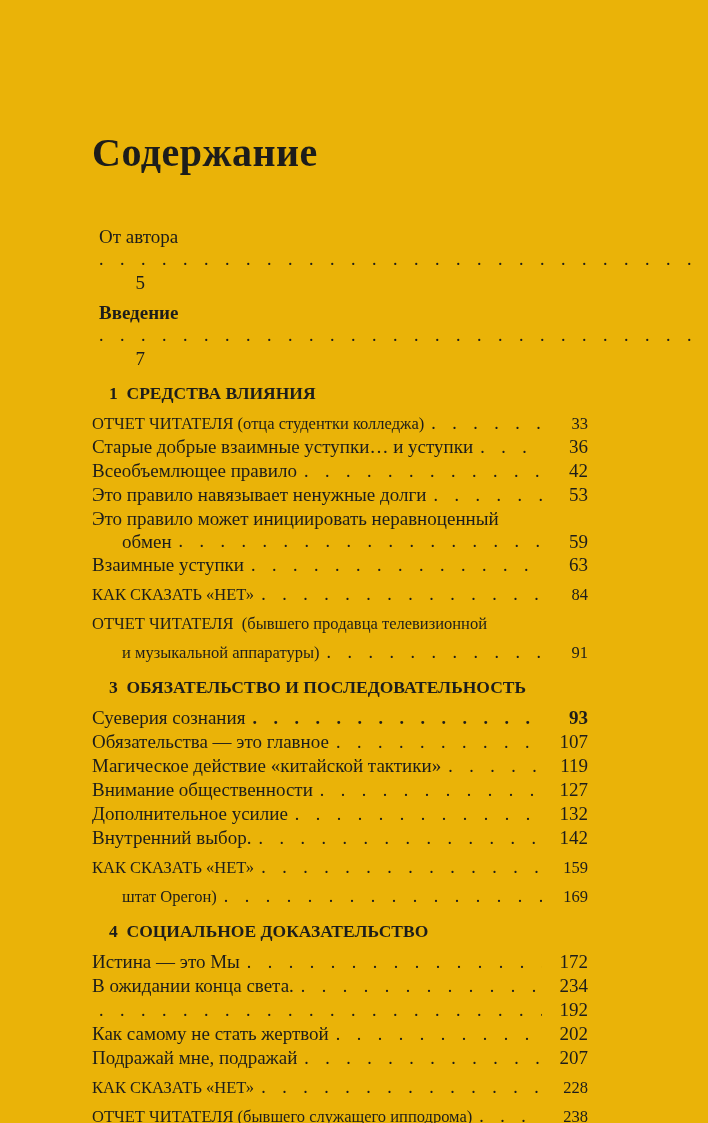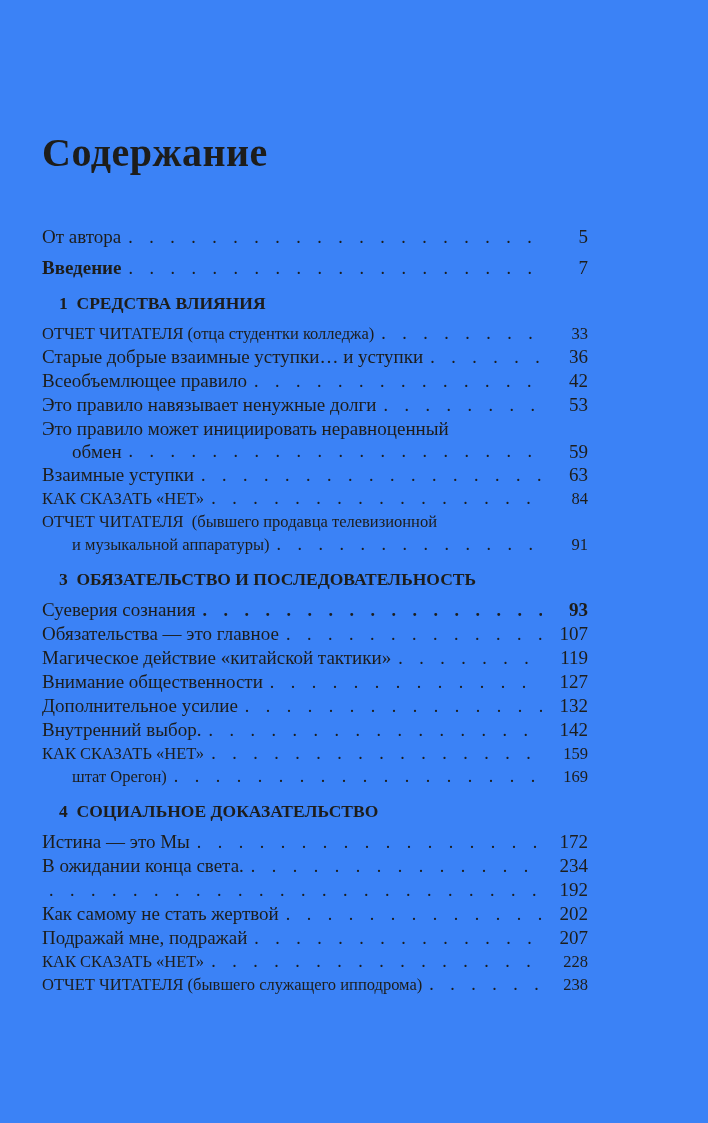--- a/index.html
+++ b/index.html
@@ -11,41 +11,41 @@
     width: 708px;
     height: 1123px;
     overflow: hidden;
     color: #1d1d1b;
     font-family: "Liberation Serif", "DejaVu Serif", serif;
   }
   .page {
     box-sizing: border-box;
     width: 708px;
     height: 1123px;
-    padding: 131px 120px 0 42px;
-    background: #3b82f6;
+    padding: 131px 120px 0 92px;
+    background: #eab308;
   }
   .page-title {
     font-size: 40px;
     font-weight: 700;
     letter-spacing: 0.5px;
     line-height: 1.1;
     margin: 0 0 50px 0;
     color: #1d1d1b;
   }
   .toc { width: 100%; }
   .row {
     display: flex;
     align-items: baseline;
     font-size: 19px;
     line-height: 23px;
     white-space: nowrap;
   }
-  .row.caps { font-size: 16.5px; }
-  .front .row { margin-bottom: 7px; }
+  .row.caps { font-size: 16.5px; margin-top: 6px; }
+  .front .row { margin-bottom: 7px; flex-direction: column; }
   .row .label { white-space: pre; }
   .row .label.bold { font-weight: 700; }
   .dots {
     flex: 1 1 auto;
     min-width: 0;
     overflow: hidden;
     white-space: nowrap;
     font-size: 18px;
     word-spacing: 12px;
     margin-left: 7px;

